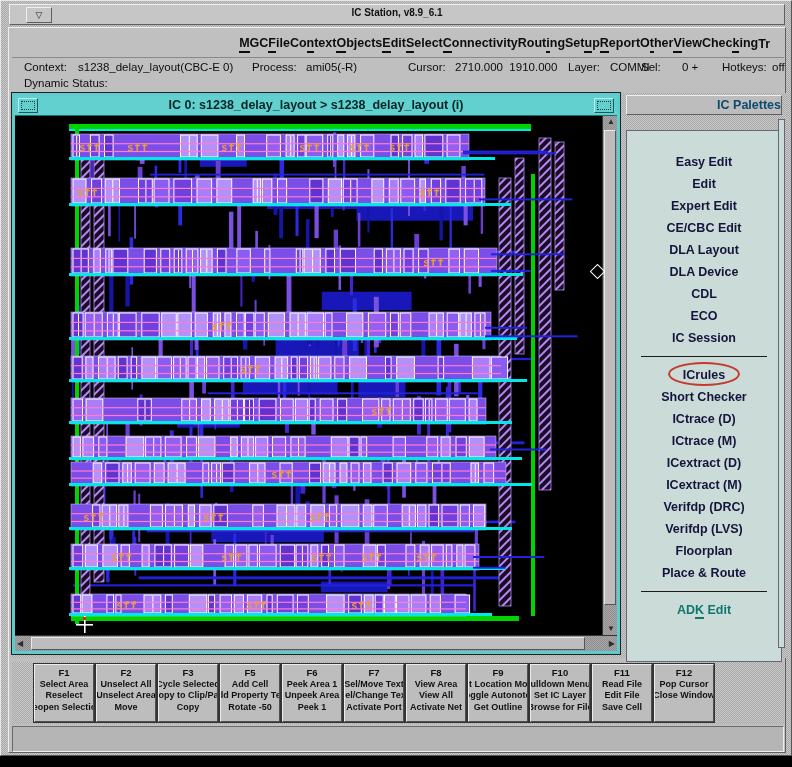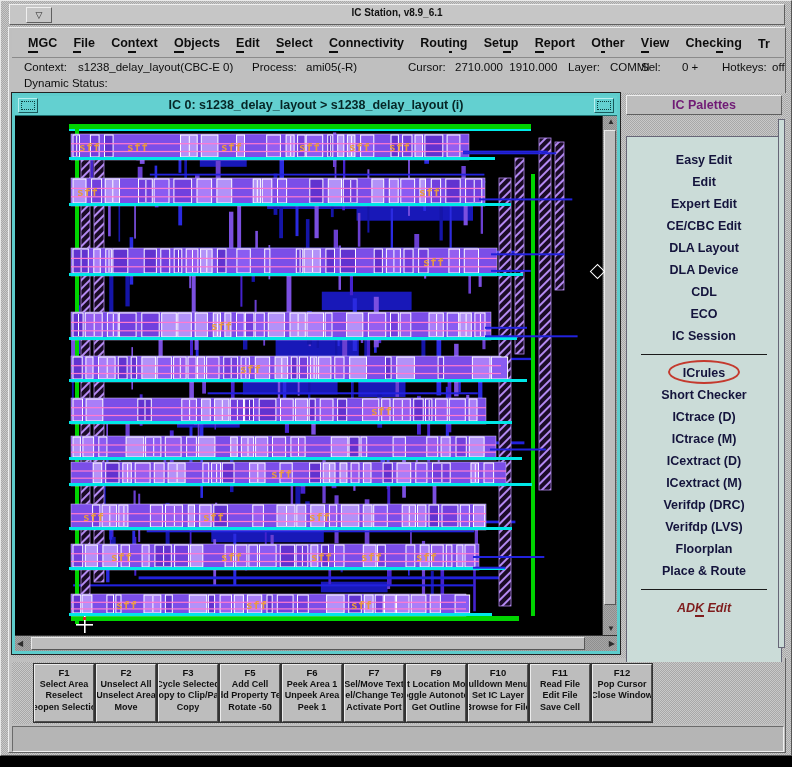--- a/index.html
+++ b/index.html
@@ -34,21 +34,21 @@
   
   .app {
     position:absolute; left:7px; top:26px; width:778px; height:726px;
     background:#bfbfbf;
     border-top:1px solid #efefef; border-left:1px solid #efefef;
     border-right:1px solid #5f5f5f; border-bottom:1px solid #5f5f5f;
   }
   .menubar {
     position:absolute; left:3px; top:2px; width:772px; height:28px;
     background:#c0c0c0; display:flex; align-items:center;
-    padding:0 14px 0 16px; justify-content:space-between;
+    padding:0 14px 0 16px; justify-content:flex-end;
     border-bottom:1px solid #8a8a8a;
   }
   .menu-item { font-size:12.5px; font-weight:bold; color:#0d0d0d; white-space:pre; cursor:default; }
   .mn { display:inline-block; border-bottom:2px solid currentColor; margin-bottom:-2px; line-height:1.05; }
 
   .statusbar { position:absolute; left:3px; top:31px; width:772px; height:36px; }
   .statusbar span { position:absolute; font-size:11.5px; font-weight:normal; color:#0d0d0d; white-space:pre; }
 
   .workarea {
     position:absolute; left:3px; top:65px; width:775px; height:565px;
@@ -112,28 +112,28 @@
     position:absolute; left:577px; top:170px; width:11px; height:11px;
     border:1.5px solid #fff; transform:rotate(45deg); background:transparent; z-index:5;
   }
 
   
   .palette {
     position:absolute; left:612px; top:0; width:160px; height:561px;
     padding:2px;
   }
   .pal-header {
-    height:20px; background:#bdbdbd; text-align:center; line-height:19px;
-    font-size:12.5px; font-weight:bold; color:#701a75;
+    height:20px; background:#bdbdbd; text-align:right; line-height:19px;
+    font-size:12.5px; font-weight:bold; color:#0c4a6e;
     border-top:1px solid #efefef; border-left:1px solid #efefef;
     border-right:1px solid #5f5f5f; border-bottom:1px solid #5f5f5f;
   }
   .pal-body {
-    position:relative; margin-top:21px; height:532px; background:#cbdcd8;
-    border:1px solid #667; padding-top:12px;
+    position:relative; margin-top:15px; height:532px; background:#cbdcd8;
+    border:1px solid #667; padding-top:20px;
   }
   .pal-item {
     position:relative; height:22px; line-height:22px; text-align:center;
     font-size:12.5px; font-weight:bold; color:#14143c; white-space:pre; cursor:default;
     width:max-content; margin:0 auto;
   }
   .pal-item.circled::after {
     content:""; position:absolute; top:-2px; bottom:0; left:-15px; right:-15px;
     border:2px solid #c43a2e; border-radius:50%;
   }
@@ -865,21 +865,21 @@
             <div class="pal-item">Short Checker</div>
             <div class="pal-item">ICtrace (D)</div>
             <div class="pal-item">ICtrace (M)</div>
             <div class="pal-item">ICextract (D)</div>
             <div class="pal-item">ICextract (M)</div>
             <div class="pal-item">Verifdp (DRC)</div>
             <div class="pal-item">Verifdp (LVS)</div>
             <div class="pal-item">Floorplan</div>
             <div class="pal-item">Place &amp; Route</div>
             <div class="pal-sep"></div>
-            <div class="pal-item" style="color: #7f1d1d; font-style: italic;">AD<span class="mn">K</span> Edit</div>
+            <div class="pal-item" style="color: #0f766e;">AD<span class="mn">K</span> Edit</div>
           </div>
         <div class="pal-scroll"></div>
       </div>
     </div>
 
     <div class="fkey-bar" id="fkeybar">
         <div class="fkey">
           <div class="fk-line fk-num">
             <span>F1</span>
           </div>
@@ -958,20 +958,34 @@
           </div>
           <div class="fk-line">
             <span>Sel/Change Text</span>
           </div>
           <div class="fk-line">
             <span>Activate Port</span>
           </div>
         </div>
         <div class="fkey">
           <div class="fk-line fk-num">
+            <span>F8</span>
+          </div>
+          <div class="fk-line">
+            <span>View Area</span>
+          </div>
+          <div class="fk-line">
+            <span>View All</span>
+          </div>
+          <div class="fk-line">
+            <span>Activate Net</span>
+          </div>
+        </div>
+        <div class="fkey">
+          <div class="fk-line fk-num">
             <span>F9</span>
           </div>
           <div class="fk-line">
             <span>Set Location Mode</span>
           </div>
           <div class="fk-line">
             <span>Toggle Autonotch</span>
           </div>
           <div class="fk-line">
             <span>Get Outline</span>

